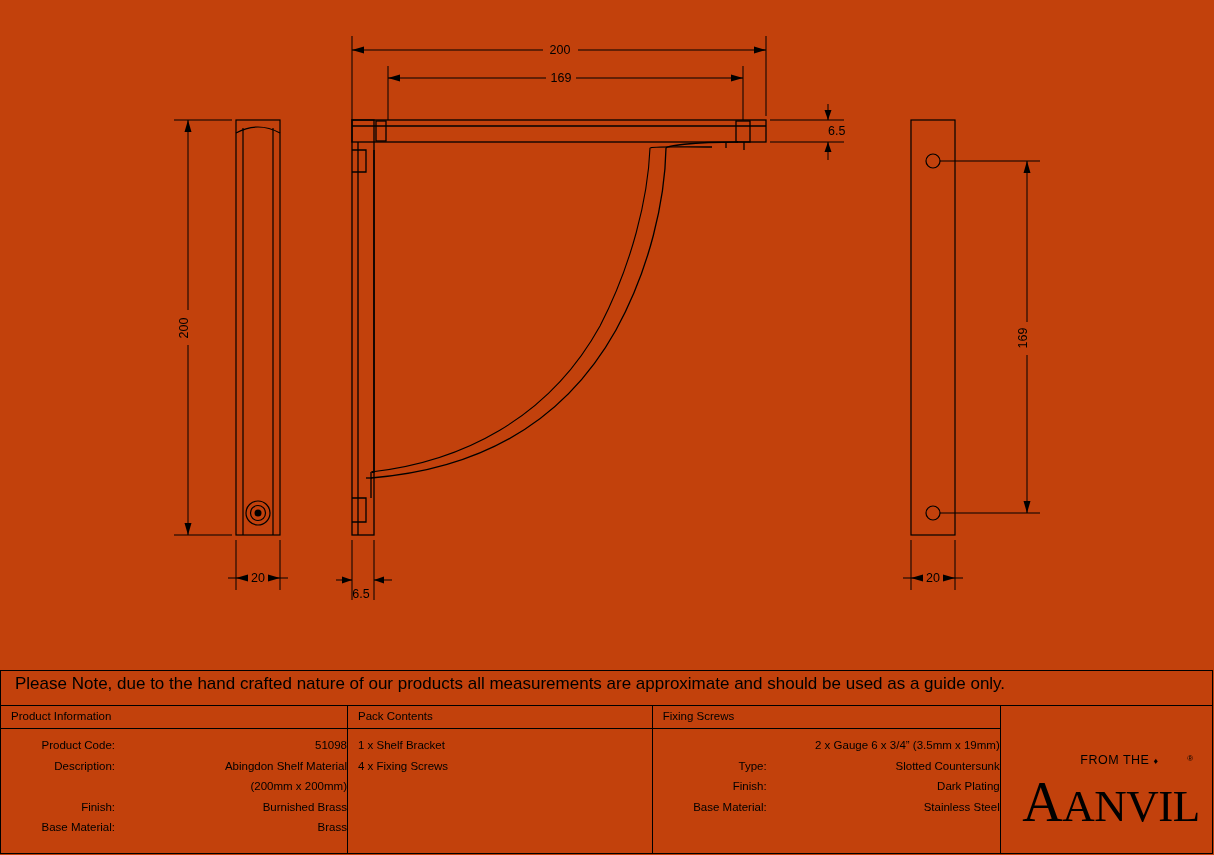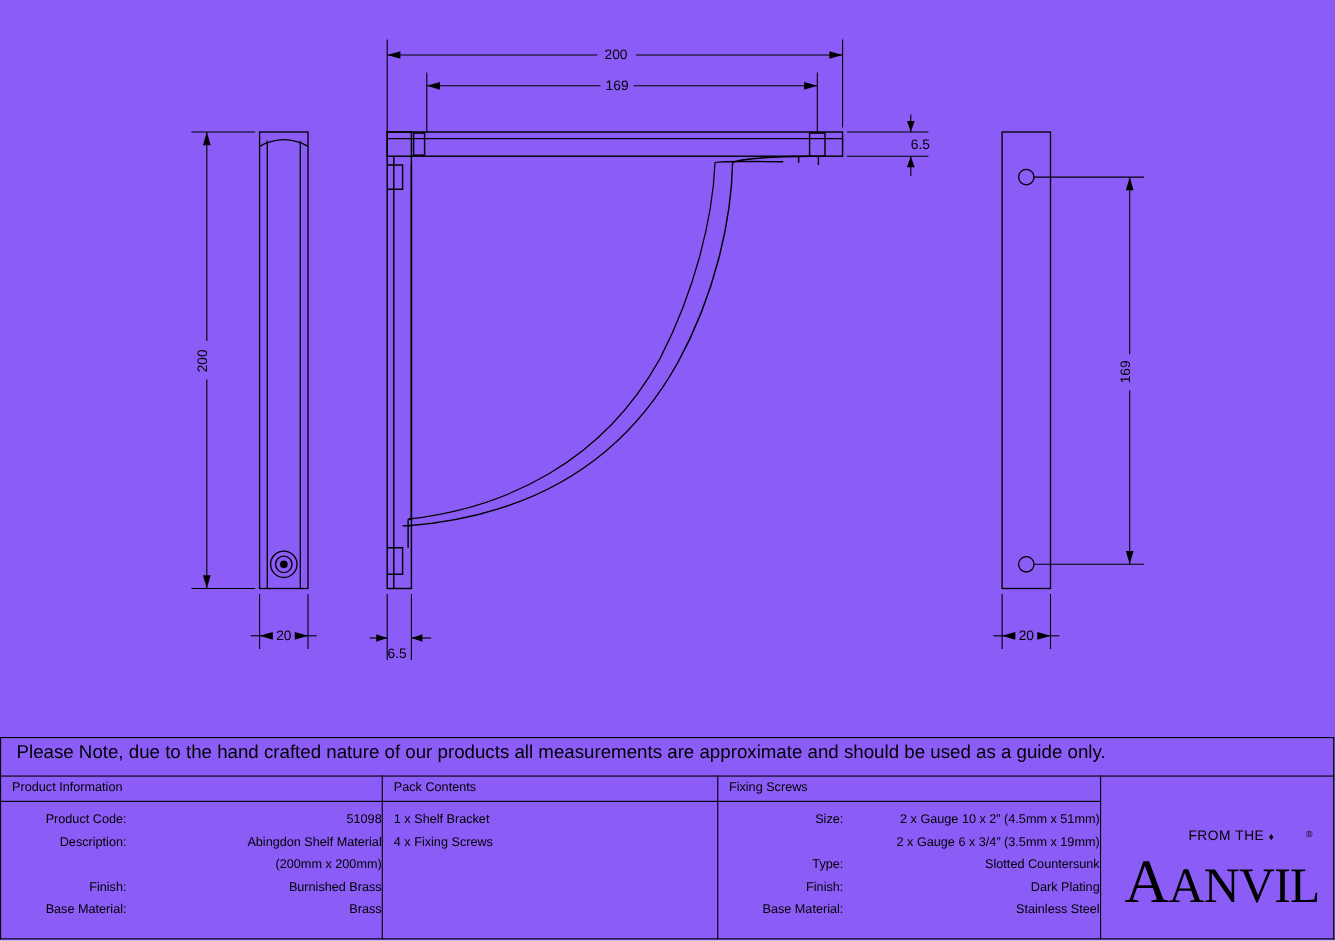--- a/index.html
+++ b/index.html
@@ -8,21 +8,21 @@
     background: #ffffff;
   }
   body {
     font-family: "Liberation Sans", sans-serif;
     color: #000000;
   }
   #page {
     position: relative;
     width: 1214px;
     height: 855px;
-    background: #8b5cf6;
+    background: #c2410c;
     overflow: hidden;
   }
   .drawing {
     position: absolute;
     left: 0;
     top: 0;
     width: 1214px;
     height: 670px;
   }
   .info-table {
@@ -315,24 +315,20 @@
       </td>
 
       <td class="body-cell">
         <div class="plainline">1 x Shelf Bracket</div>
         <div class="plainline">4 x Fixing Screws</div>
       </td>
 
       <td class="body-cell">
         <div class="kv">
           <div class="kv-row">
-            <span class="kv-k">Size:</span>
-            <span class="kv-v">2 x Gauge 10 x 2” (4.5mm x 51mm)</span>
-          </div>
-          <div class="kv-row">
             <span class="kv-k"></span>
             <span class="kv-v">2 x Gauge 6 x 3/4” (3.5mm x 19mm)</span>
           </div>
           <div class="kv-row">
             <span class="kv-k">Type:</span>
             <span class="kv-v">Slotted Countersunk</span>
           </div>
           <div class="kv-row">
             <span class="kv-k">Finish:</span>
             <span class="kv-v">Dark Plating</span>

